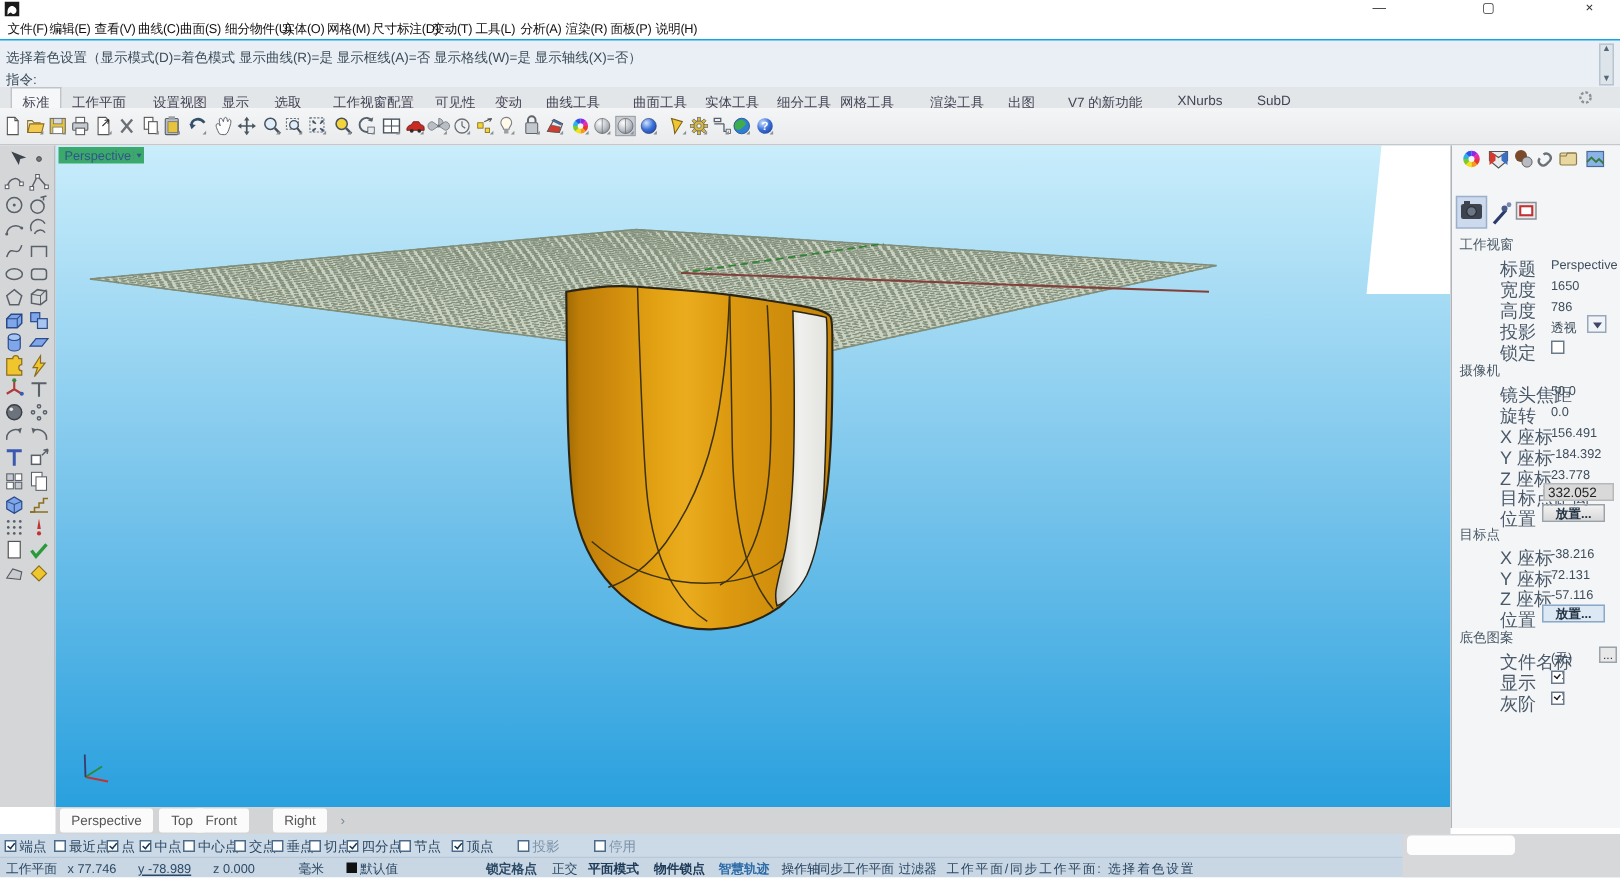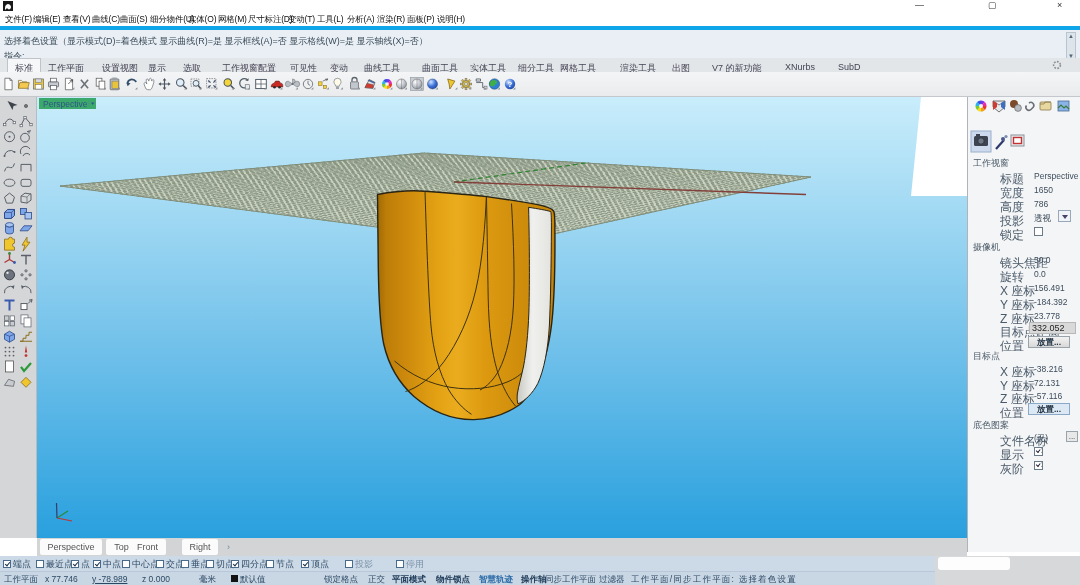--- a/index.html
+++ b/index.html
@@ -1,19 +1,19 @@
 <!DOCTYPE html>
 <html><head><meta charset="utf-8"><style>
 *{margin:0;padding:0;box-sizing:border-box}
 html,body{width:1080px;height:585px;overflow:hidden;background:#fff;
 font-family:"Liberation Sans",sans-serif;-webkit-font-smoothing:antialiased}
 #app{position:relative;width:1080px;height:585px;background:#fff}
 .titlebar{position:absolute;left:0;top:0;width:1080px;height:12px;background:#fff;font-size:8.5px;color:#111}
 .menubar{position:absolute;left:0;top:12px;width:1080px;height:14px;background:#fff;font-size:8.5px;letter-spacing:-0.2px;color:#111}
-.cmd{position:absolute;left:0;top:26px;width:1080px;height:32px;background:#e9eff5;border-top:4px solid #0ea5e9;font-size:9px;color:#3c4c58}
+.cmd{position:absolute;left:0;top:26px;width:1080px;height:32px;background:#e9eff5;border-top:1px solid #0ea5e9;font-size:9px;color:#3c4c58}
 .tabrow{position:absolute;left:0;top:58px;width:1080px;height:14px;background:#e3e6e8;font-size:9px;color:#445}
 .seltab{position:absolute;left:7px;top:0;width:34px;height:14px;background:#f6f7f8;border:1px solid #c0c4c8;border-bottom:none;text-align:center;padding-top:3px}
 .toolbar{position:absolute;left:0;top:72px;width:1080px;height:25px;background:linear-gradient(#f4f5f6,#e9ebed);border-bottom:1px solid #c4c8cc}
 .tbsvg{position:absolute;left:0;top:0}
 .pticons{position:absolute;left:967px;top:97px}
 .sidebar{position:absolute;left:0;top:97px;width:37px;height:441px;background:#d4d6d8;border-right:1px solid #b8bcc0}
 .sbsvg{position:absolute;left:0;top:0}
 .vp{position:absolute;left:37px;top:97px;width:930px;height:441px}
 .panel{position:absolute;left:967px;top:97px;width:113px;height:455px;background:#f4f5f6;border-left:1px solid #b0b4b8;font-size:9px;color:#3d4d5c}
 .phdr{position:absolute;left:6px;color:#4a5a68;font-size:9px}
@@ -730,24 +730,24 @@
       <span class="osg" style="left:345px"><span class="cb"></span>投影</span>
       <span class="osg" style="left:396px"><span class="cb"></span>停用</span>
     </div>
 <div class="status">
       <span class="sti" style="left:4px;">工作平面</span>
       <span class="sti" style="left:45px;">x 77.746</span>
       <span class="sti" style="left:92px;text-decoration:underline;">y -78.989</span>
       <span class="sti" style="left:142px;">z 0.000</span>
       <span class="sti" style="left:199px;">毫米</span>
       <span class="sti" style="left:231px;"><i class="blk"></i>默认值</span>
-      <span class="sti" style="left:324px;">锁定格点</span>
+      <span class="sti" style="left:324px;font-weight:bold;">锁定格点</span>
       <span class="sti" style="left:368px;">正交</span>
       <span class="sti" style="left:392px;font-weight:bold;color:#1d3a57;">平面模式</span>
       <span class="sti" style="left:436px;font-weight:bold;color:#1d3a57;">物件锁点</span>
       <span class="sti" style="left:479px;font-weight:bold;color:#2e6da8;">智慧轨迹</span>
-      <span class="sti" style="left:521px;font-weight:bold;color:#1d3a57;">操作轴</span>
+      <span class="sti" style="left:521px;font-weight:normal;color:#1d3a57;">操作轴</span>
       <span class="sti" style="left:545px;">同步工作平面</span>
       <span class="sti" style="left:599px;">过滤器</span>
       <span class="sti" style="left:631px;letter-spacing:1.2px;">工作平面/同步工作平面: 选择着色设置</span>
     </div>
 <div style="position:absolute;left:935px;top:556px;width:145px;height:29px;background:#d6d8da"></div>
 <div style="position:absolute;left:938px;top:557px;width:72px;height:13px;background:#fdfdfd;border-radius:3px"></div>
 </div>
 </body></html>

